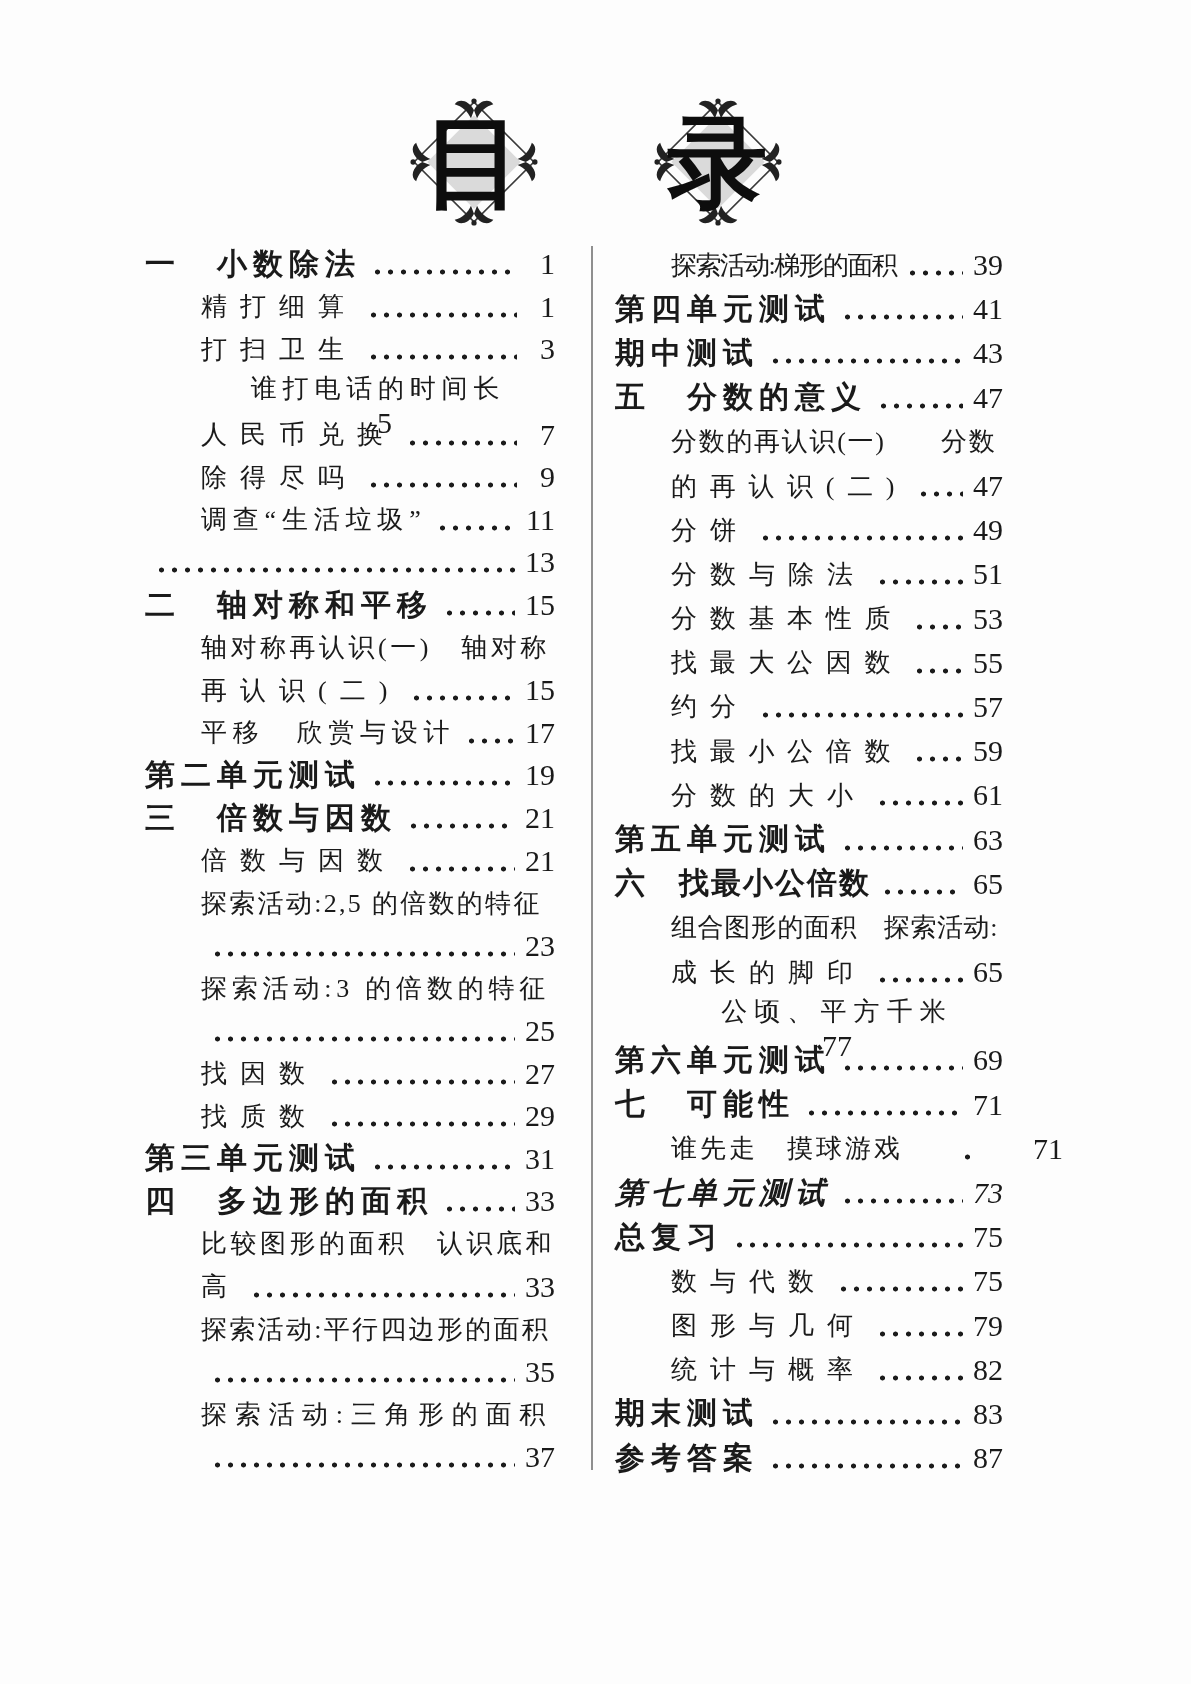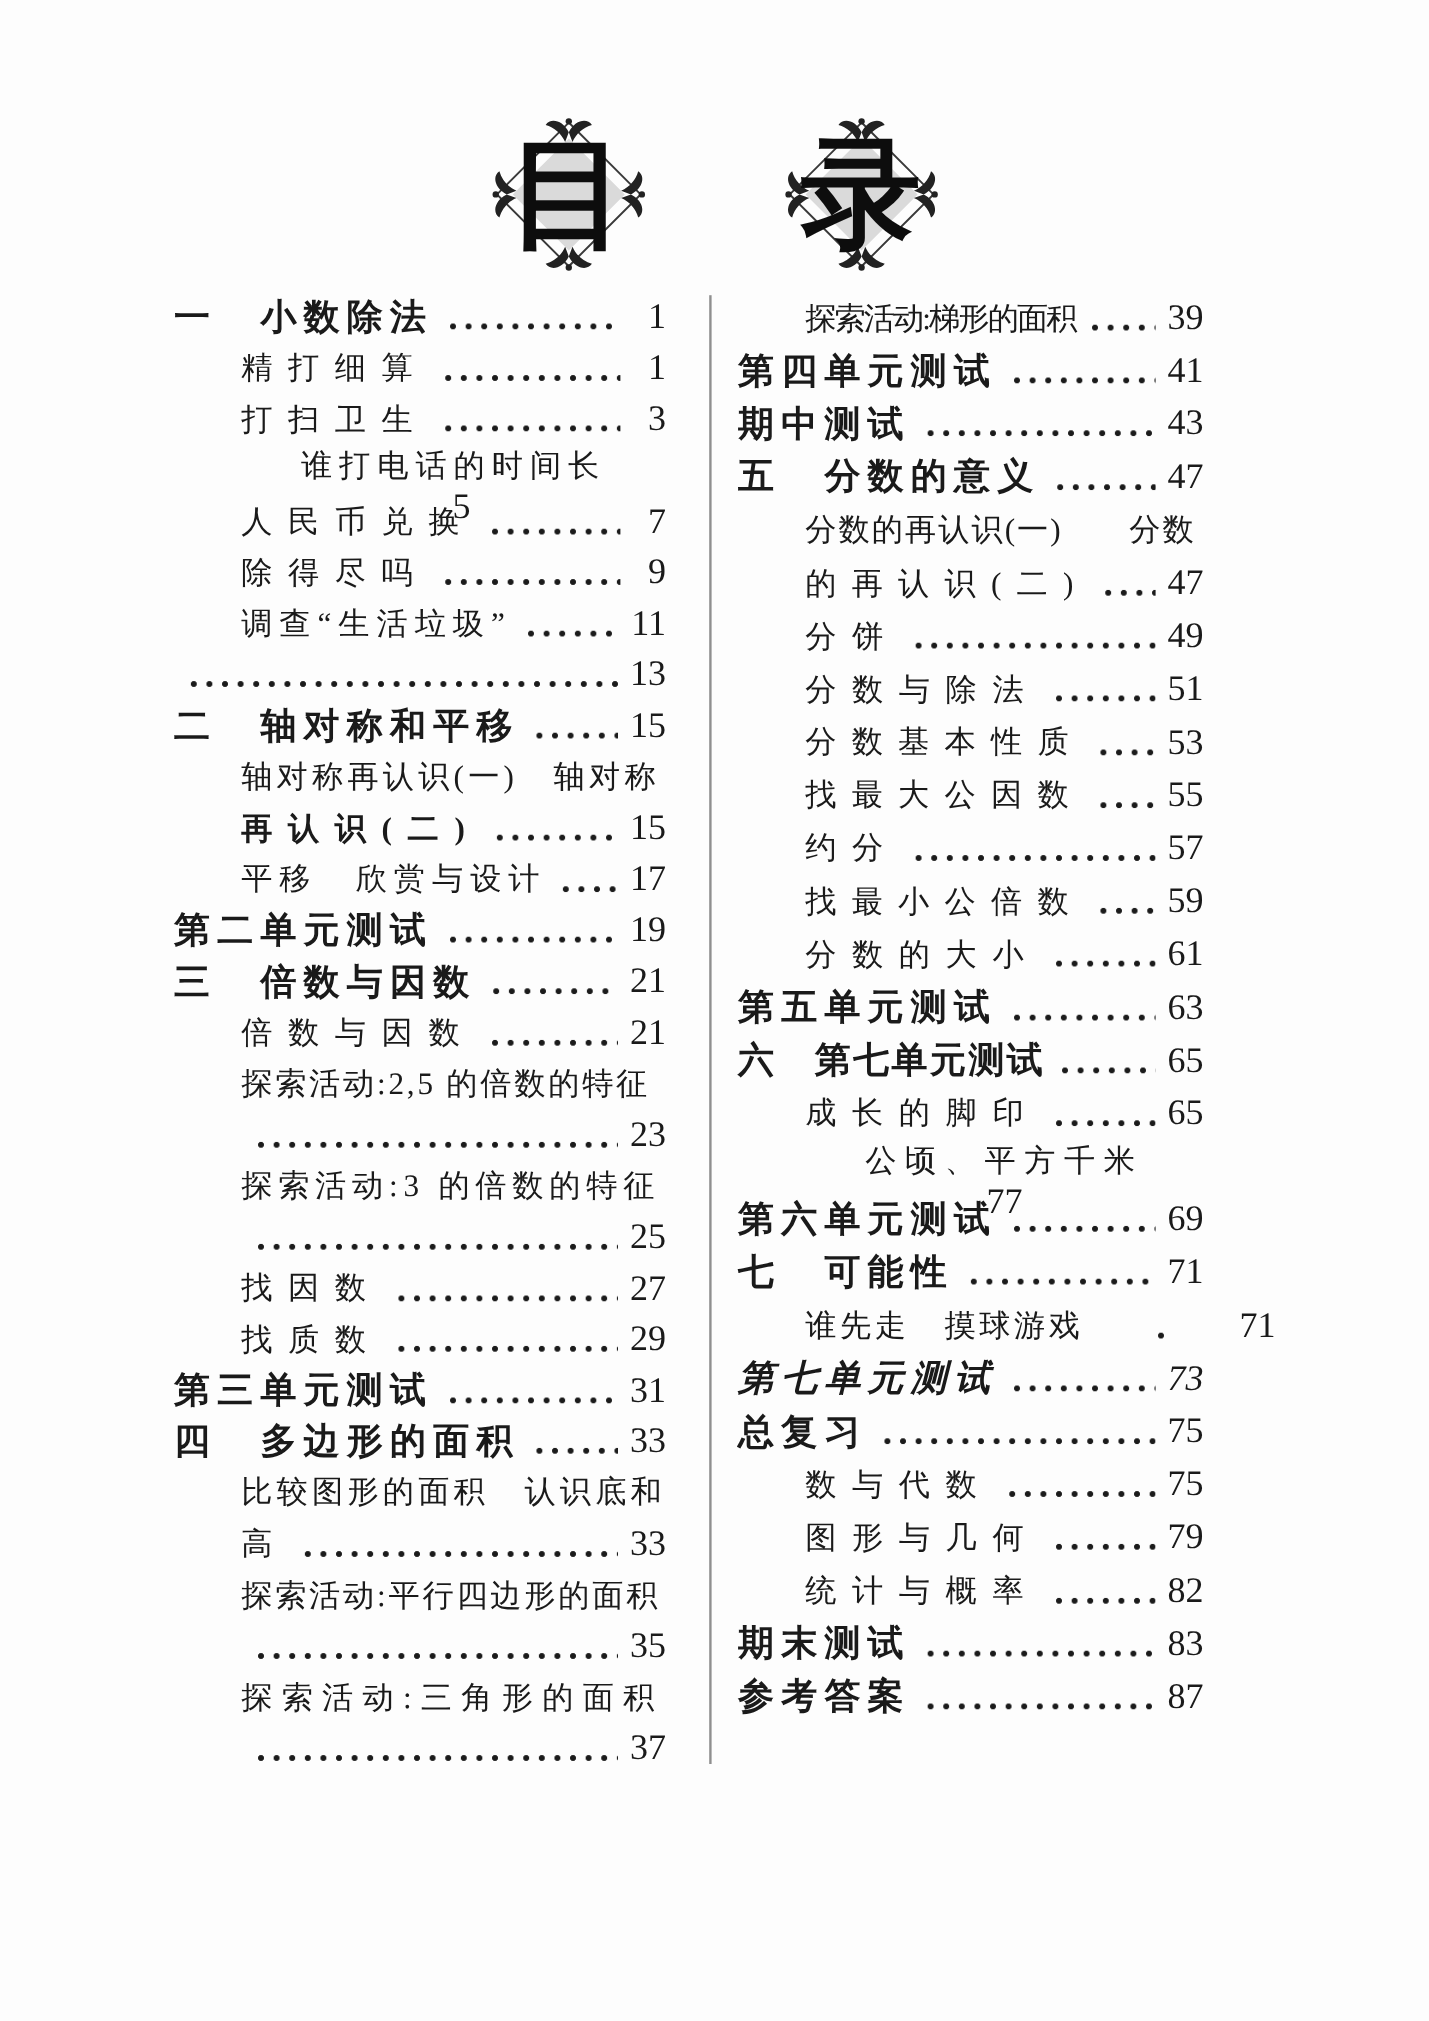--- a/index.html
+++ b/index.html
@@ -137,21 +137,21 @@
       </div>
       <div class="row unit" style="height: 42.6px;">
         <span class="label" style="letter-spacing: 6px;">二　轴对称和平移</span>
         <span class="leader"></span>
         <span class="pagenum">15</span>
       </div>
       <div class="row sub" style="height: 42.6px;">
         <span class="label" style="letter-spacing: 3.5px;">轴对称再认识(一)　轴对称</span>
       </div>
       <div class="row sub" style="height: 42.6px;">
-        <span class="label" style="letter-spacing: 13px; font-weight: bold;">再认识(二)</span>
+        <span class="label" style="letter-spacing: 13px;">再认识(二)</span>
         <span class="leader"></span>
         <span class="pagenum">15</span>
       </div>
       <div class="row sub" style="height: 42.6px;">
         <span class="label" style="letter-spacing: 5.8px;">平移　欣赏与设计</span>
         <span class="leader"></span>
         <span class="pagenum">17</span>
       </div>
       <div class="row unit" style="height: 42.6px;">
         <span class="label" style="letter-spacing: 6px;">第二单元测试</span>
@@ -288,23 +288,26 @@
         <span class="label" style="letter-spacing: 13px;">分数的大小</span>
         <span class="leader"></span>
         <span class="pagenum">61</span>
       </div>
       <div class="row unit" style="height: 44.2px;">
         <span class="label" style="letter-spacing: 6px;">第五单元测试</span>
         <span class="leader"></span>
         <span class="pagenum">63</span>
       </div>
       <div class="row unit" style="height: 44.2px;">
-        <span class="label" style="letter-spacing: 2px;">六　第七单元测试</span>
+        <span class="label" style="letter-spacing: 2px;">六　找最小公倍数</span>
         <span class="leader"></span>
         <span class="pagenum">65</span>
+      </div>
+      <div class="row sub" style="height: 44.2px;">
+        <span class="label" style="letter-spacing: 0.6px;">组合图形的面积　探索活动:</span>
       </div>
       <div class="row sub" style="height: 44.2px;">
         <span class="label" style="letter-spacing: 13px;">成长的脚印</span>
         <span class="leader"></span>
         <span class="pagenum">65</span>
       </div>
       <div class="row sub" style="height: 44.2px; flex-direction: column;">
         <span class="label" style="letter-spacing: 7.1px;">公顷、平方千米</span>
         <span class="leader"></span>
         <span class="pagenum">77</span>

